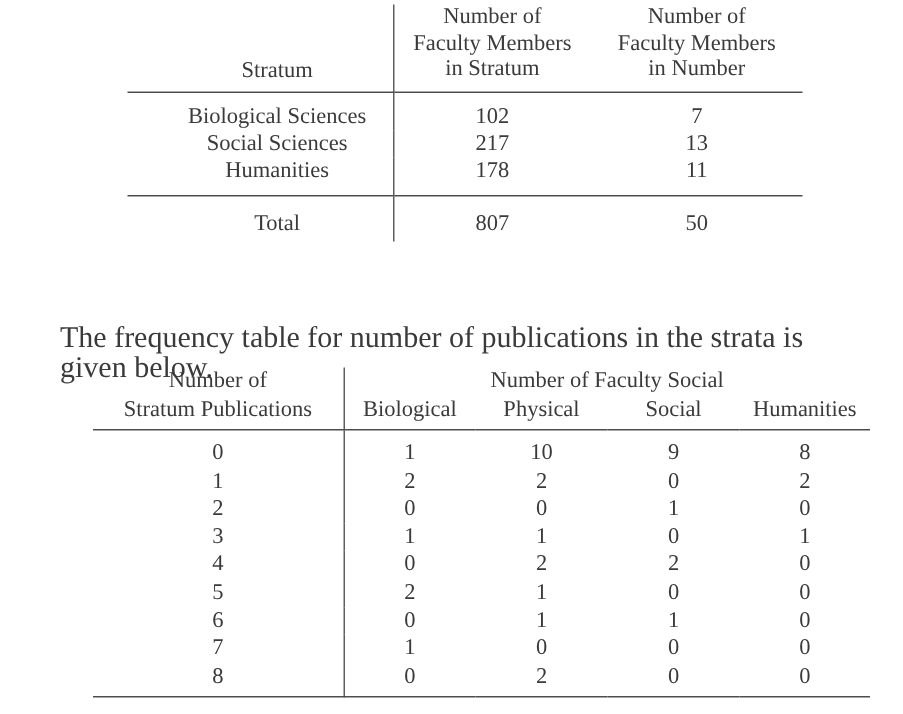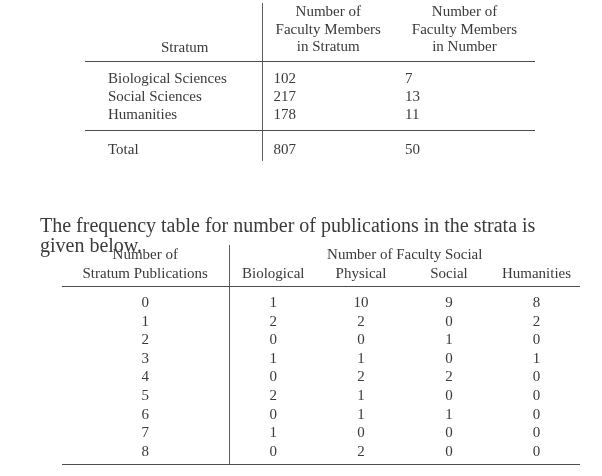--- a/index.html
+++ b/index.html
@@ -46,26 +46,25 @@
   }
   #table1 th.stratum-h {
     text-align: center;
     padding-left: 23px;
   }
   #table1 .vline { border-right: 1px solid #5e5e5e; }
   #table1 .hl { display: block; line-height: 17.5px; text-align: center; }
   #table1 thead th.num-h { vertical-align: bottom; }
 
   #table1 tbody td {
-    text-align: left;
+    text-align: center;
     line-height: 18.2px;
-    padding-left: 11px;
   }
   #table1 tbody td.rowlabel {
-    text-align: left;
+    text-align: center;
     padding-left: 23px;
   }
   #table1 tr.first-data td { padding-top: 7px; }
   #table1 tr.last-data td {
     padding-bottom: 7px;
     border-bottom: 1.5px solid #4e4e4e;
   }
   #table1 tr.total-row td {
     padding-top: 9px;
     padding-bottom: 3px;

